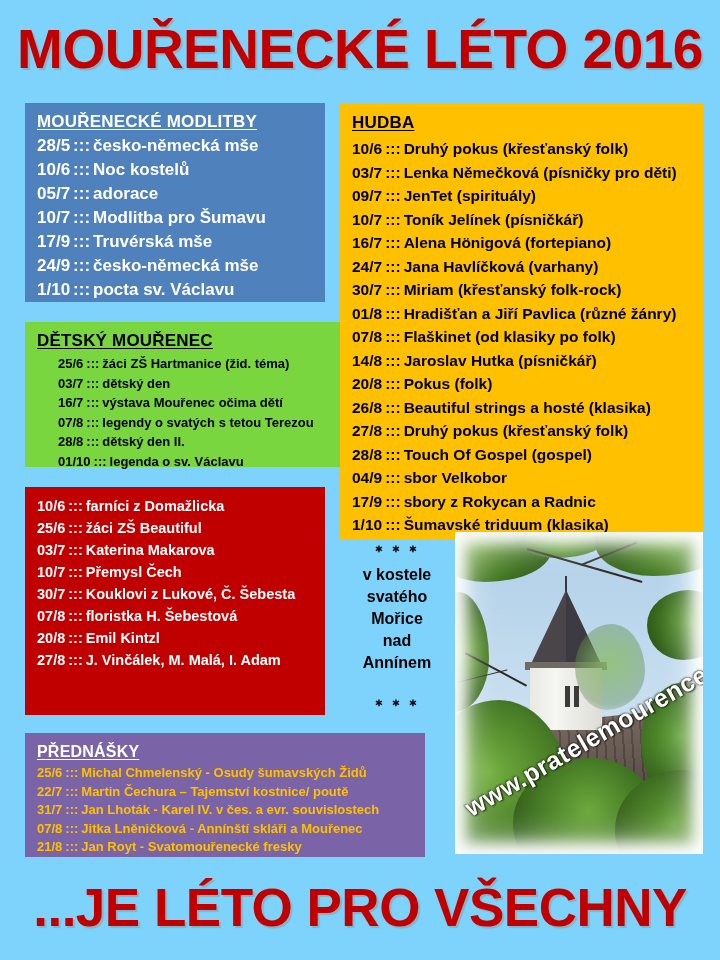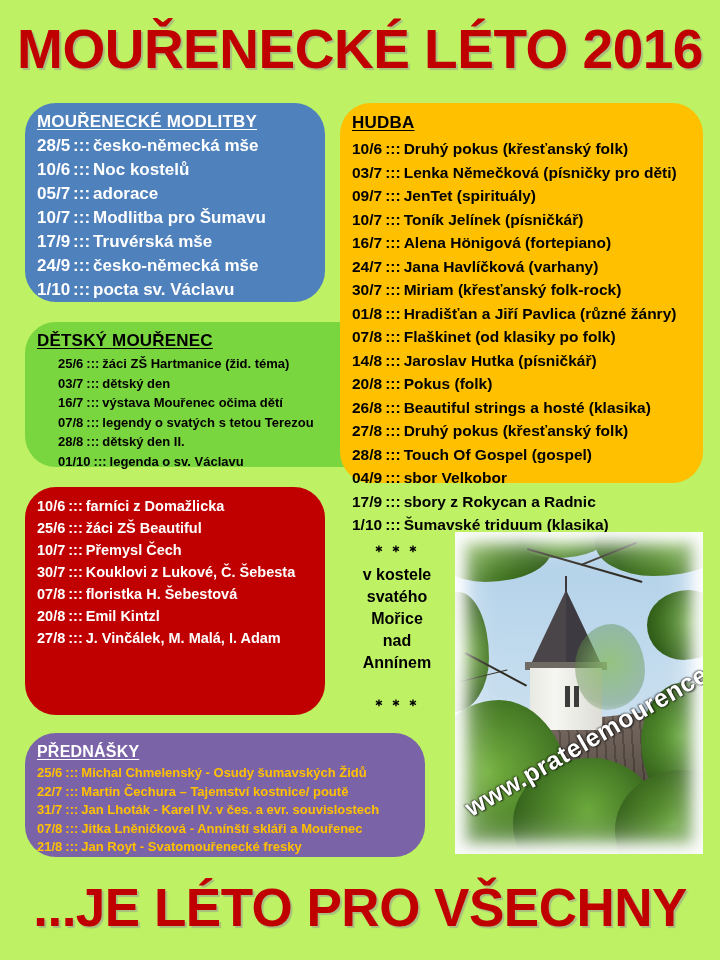--- a/index.html
+++ b/index.html
@@ -12,21 +12,21 @@
     width: 720px;
     height: 960px;
     overflow: hidden;
     font-family: "Liberation Sans", sans-serif;
     position: relative;
   }
   .poster {
     position: relative;
     width: 720px;
     height: 960px;
-    background: #bef264;
+    background: #7dd3fc;
   }
 
   
   .headline {
     position: absolute;
     left: 0;
     width: 720px;
     text-align: center;
     font-weight: bold;
     color: #C00000;
@@ -43,21 +43,20 @@
     top: 878px;
     font-size: 53px;
     line-height: 60px;
   }
 
   
   .panel {
     position: absolute;
     box-sizing: border-box;
     padding: 8px 10px 8px 12px;
-    border-radius: 31px;
   }
   .panel h2 {
     margin: 0 0 2px 0;
     font-weight: bold;
     text-decoration: underline;
     text-underline-offset: 2px;
     letter-spacing: 0.2px;
   }
   .panel ul {
     margin: 0;
@@ -106,21 +105,21 @@
     width: 400px; height: 124px;
     background: #7B63A8;
     color: #FFC000;
   }
   #panel-prednasky h2 { font-size: 16px; line-height: 21px; color:#FFFFFF; }
   #panel-prednasky li { font-size: 13px; line-height: 18.5px; }
 
   
   #panel-hudba {
     left: 340px; top: 103px;
-    width: 363px; height: 380px;
+    width: 363px; height: 436px;
     background: #FFC000;
     color: #000000;
   }
   #panel-hudba h2 { font-size: 17px; line-height: 24px; }
   #panel-hudba li { font-size: 15.5px; line-height: 23.5px; }
 
   
   #venue-note {
     position: absolute;
     left: 336px;
@@ -287,20 +286,21 @@
       <li><span>07/8</span><span class="sep">:::</span><span>legendy o svatých s tetou Terezou</span></li>
       <li><span>28/8</span><span class="sep">:::</span><span>dětský den II.</span></li>
       <li><span>01/10</span><span class="sep">:::</span><span>legenda o sv. Václavu</span></li>
     </ul>
   </section>
 
   <section class="panel" id="panel-hoste">
     <ul>
       <li><span>10/6</span><span class="sep">:::</span><span>farníci  z Domažlicka</span></li>
       <li><span>25/6</span><span class="sep">:::</span><span>žáci ZŠ Beautiful</span></li>
+      <li><span>03/7</span><span class="sep">:::</span><span>Katerina  Makarova</span></li>
       <li><span>10/7</span><span class="sep">:::</span><span>Přemysl Čech</span></li>
       <li><span>30/7</span><span class="sep">:::</span><span>Kouklovi  z Lukové, Č. Šebesta</span></li>
       <li><span>07/8</span><span class="sep">:::</span><span>floristka  H. Šebestová</span></li>
       <li><span>20/8</span><span class="sep">:::</span><span>Emil  Kintzl</span></li>
       <li><span>27/8</span><span class="sep">:::</span><span>J. Vinčálek, M. Malá, I. Adam</span></li>
     </ul>
   </section>
 
   <section class="panel" id="panel-prednasky">
     <h2>PŘEDNÁŠKY</h2>

